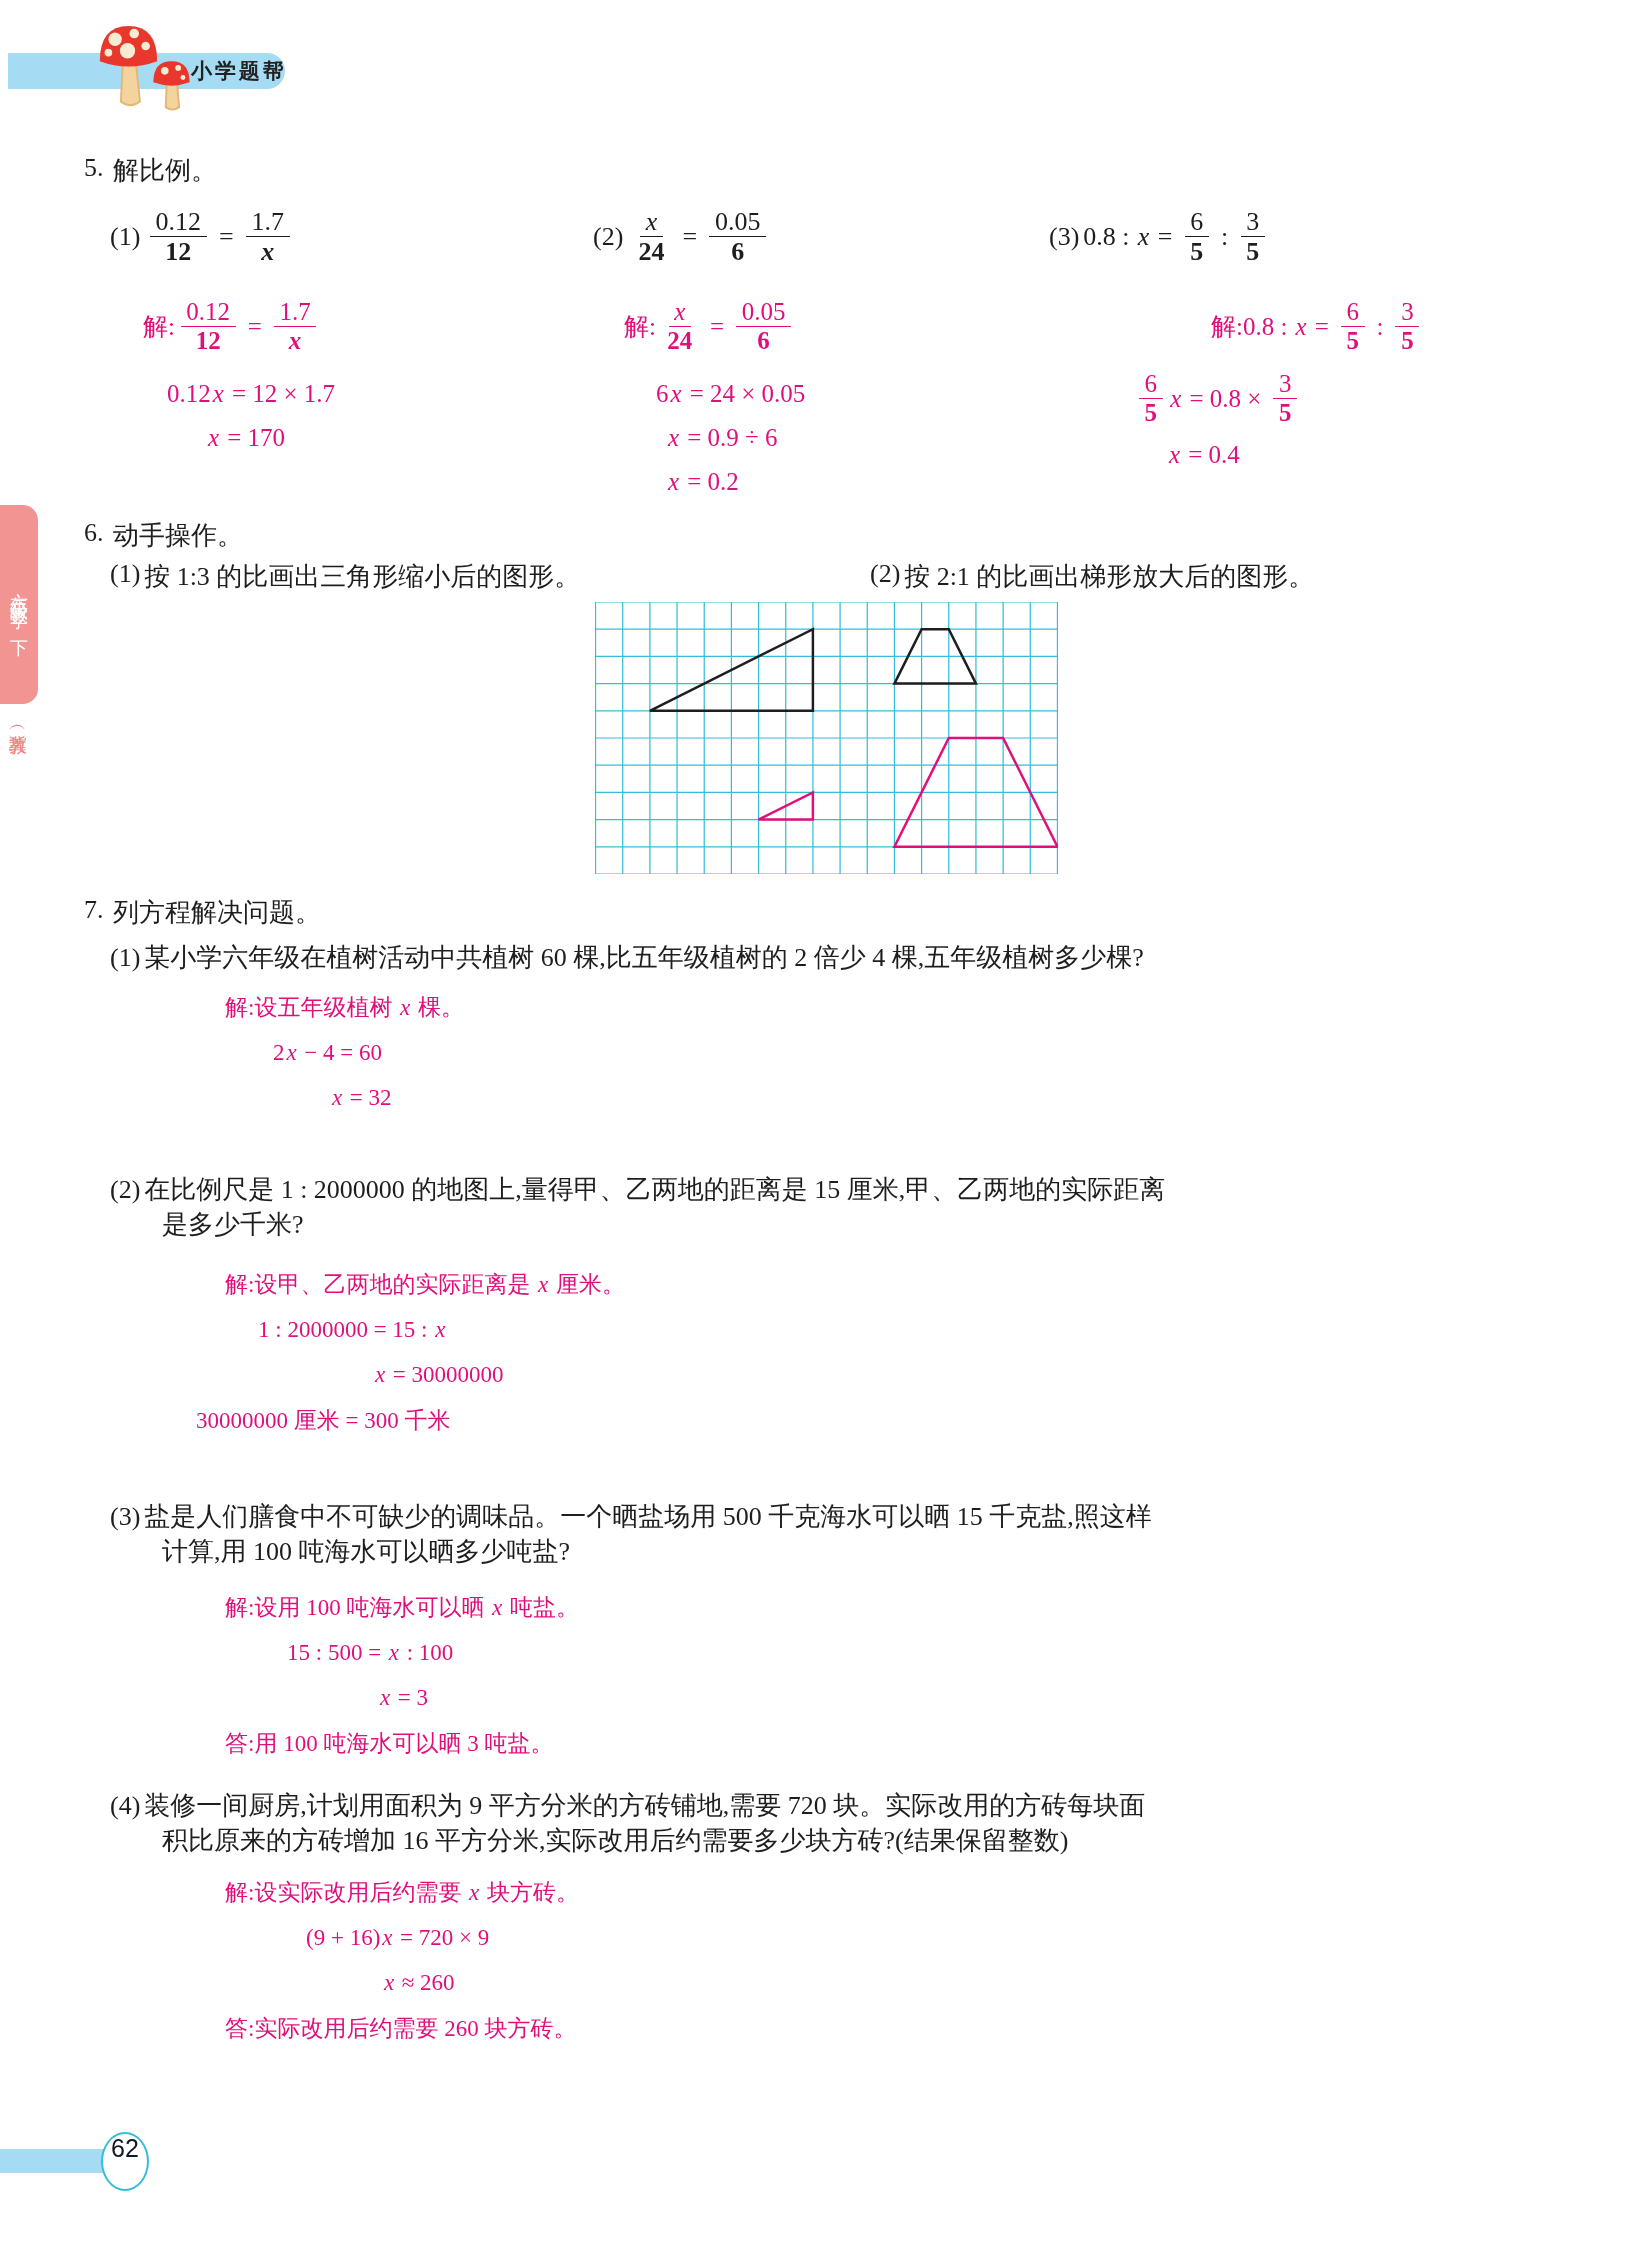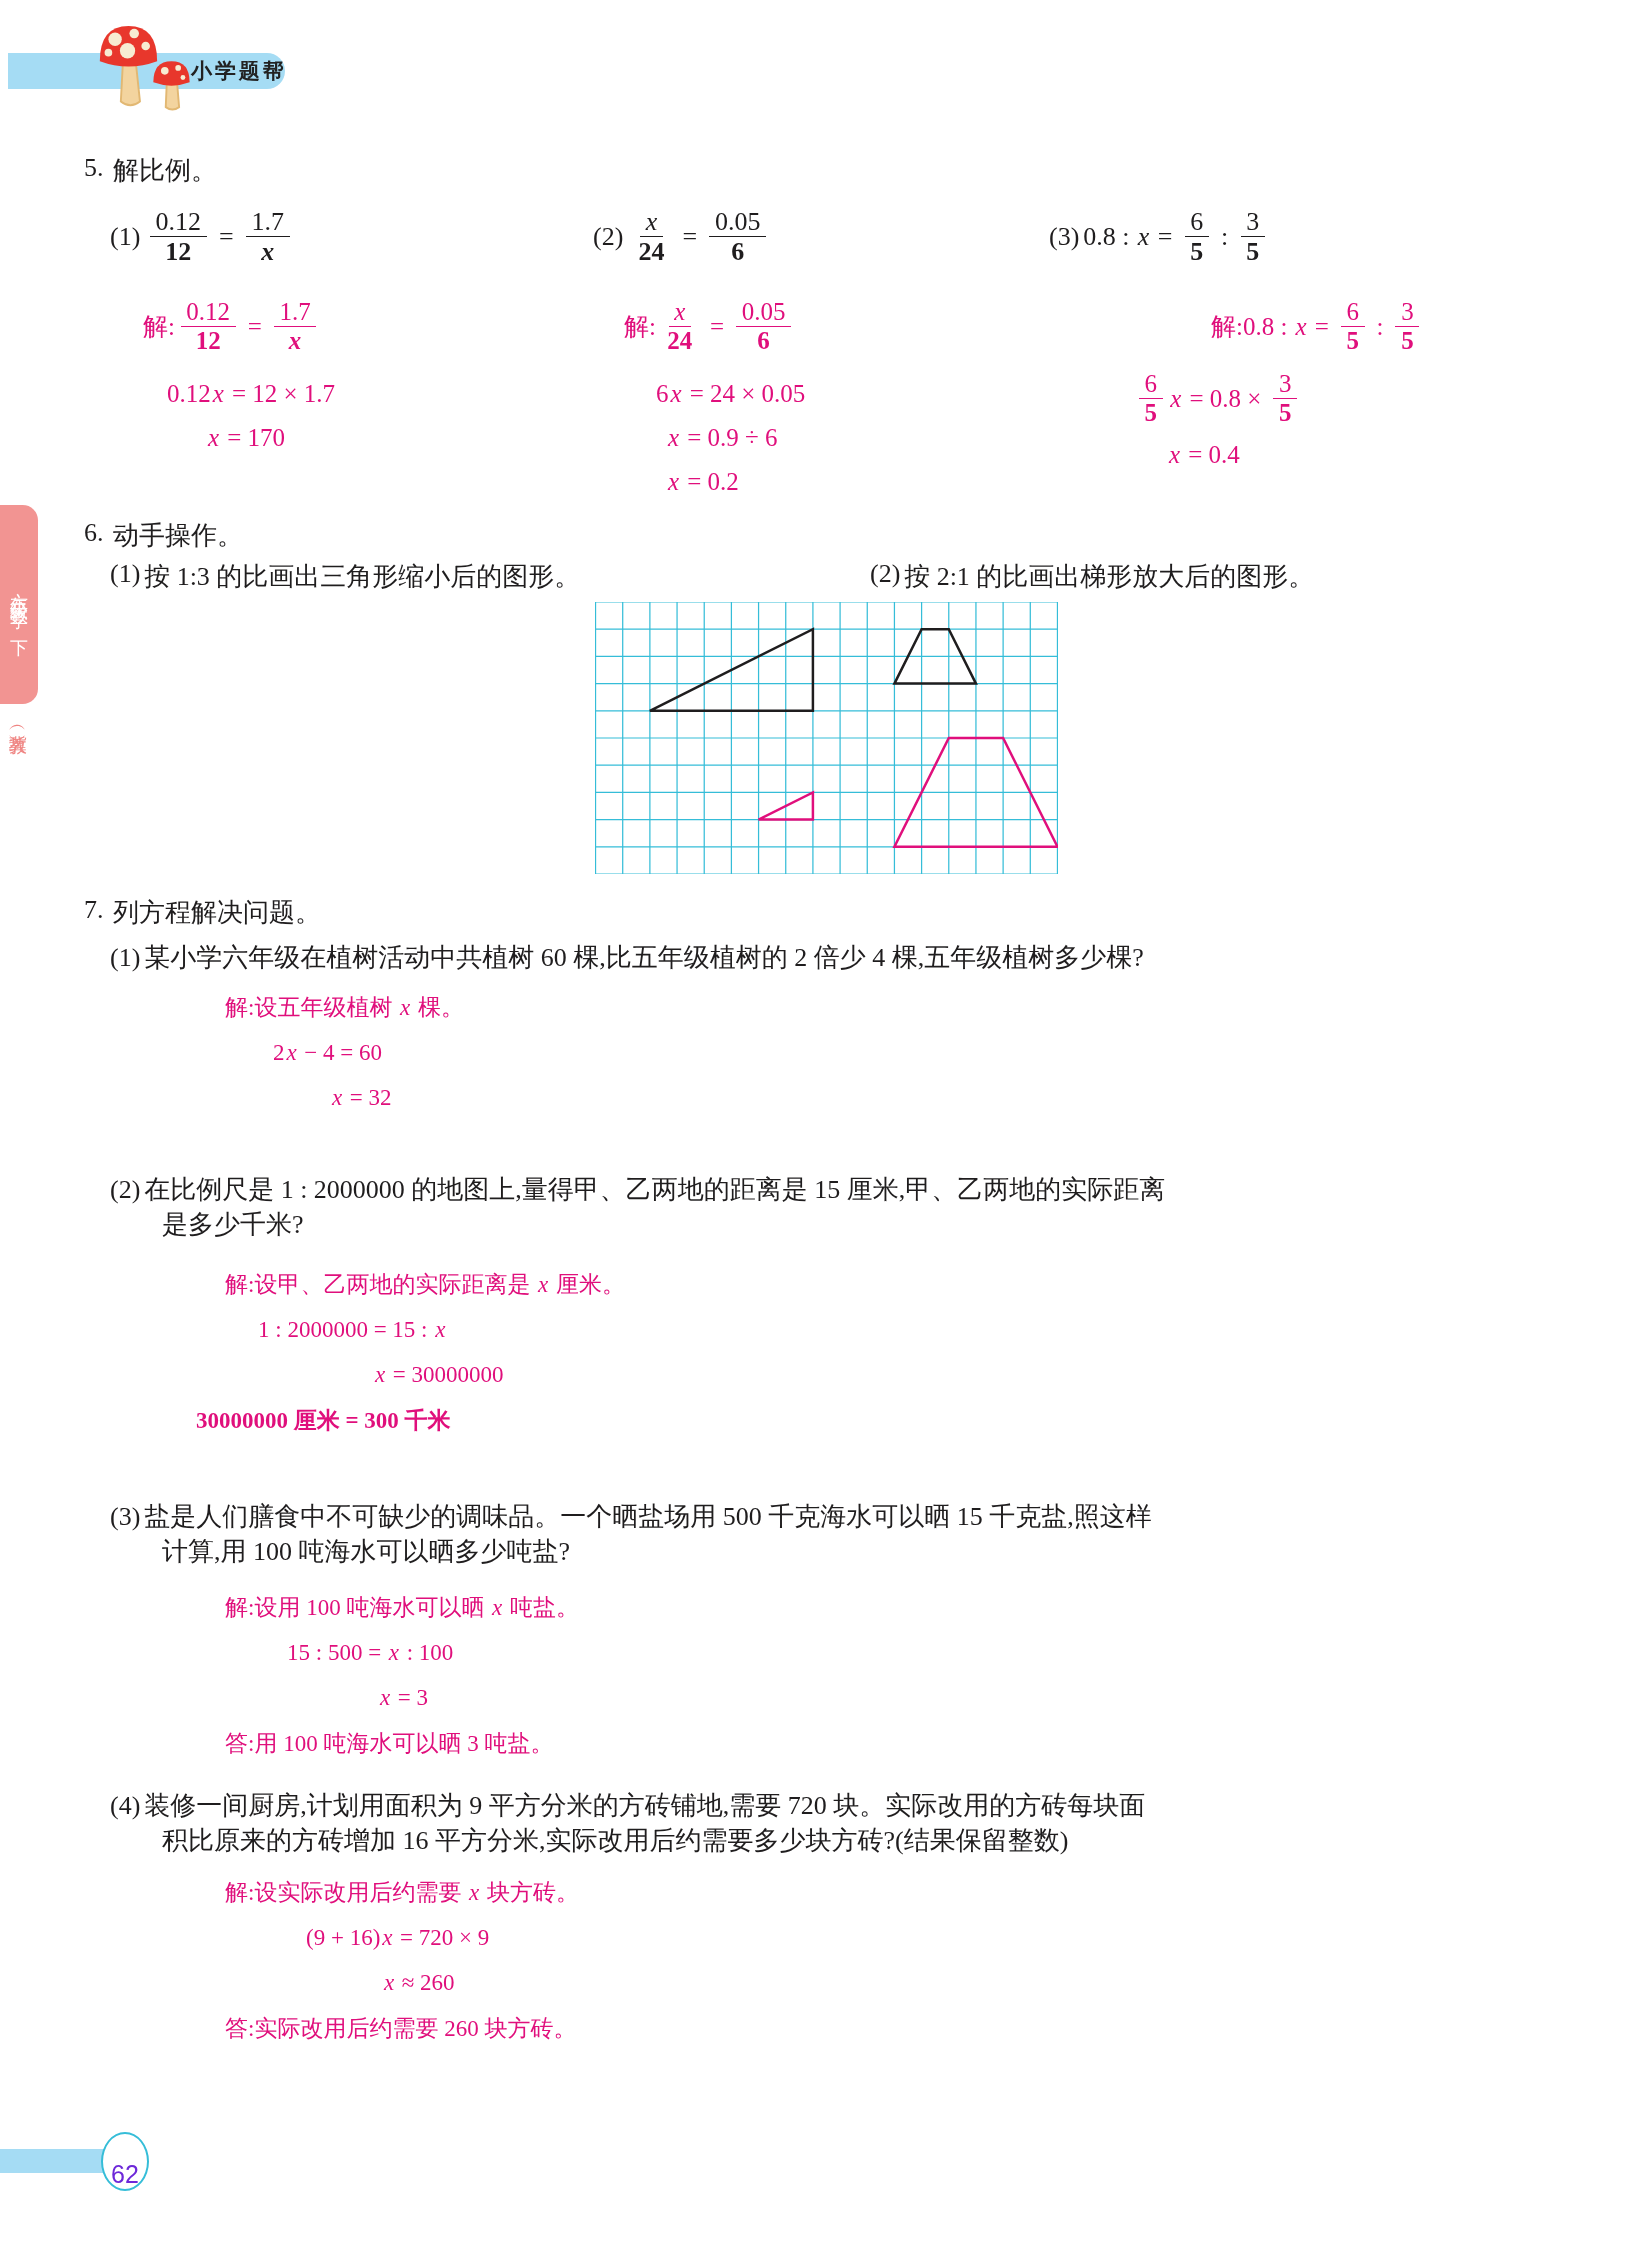--- a/index.html
+++ b/index.html
@@ -24,22 +24,22 @@
   .sidebar-tab{position:absolute;left:0;top:505px;width:38px;height:199px;background:var(--sidebar-pink);
                border-radius:0 15.3px 15.3px 0;display:flex;align-items:center;justify-content:center;}
   .sidebar-tab span{writing-mode:vertical-rl;text-orientation:upright;color:#fff;
                font-family:"Liberation Sans","DejaVu Sans",sans-serif;font-size:18px;letter-spacing:4.8px;}
   .sidebar-edition{position:absolute;left:5.7px;top:719px;writing-mode:vertical-rl;text-orientation:upright;
                color:#ef8583;font-family:"Liberation Sans","DejaVu Sans",sans-serif;font-size:18px;letter-spacing:1.9px;}
 
   
   .footer-bar{position:absolute;left:0;top:2149px;width:107px;height:24px;background:var(--bar-blue);}
   .page-badge{position:absolute;left:101px;top:2132px;width:44px;height:55px;border:2.9px solid var(--cyan);
-              border-radius:50%;background:#fff;display:flex;align-items:flex-end;justify-content:center;
-              font-family:"Liberation Sans","DejaVu Sans",sans-serif;font-size:25px;color:#6d28d9;}
+              border-radius:50%;background:#fff;display:flex;align-items:flex-start;justify-content:center;
+              font-family:"Liberation Sans","DejaVu Sans",sans-serif;font-size:25px;color:#0f172a;}
 
   
   .hrow{position:absolute;font-size:26px;display:flex;}
   .hnum{margin-right:9.6px;}
   .plabel{white-space:pre;margin-right:3.8px;}
   .sol{color:var(--pink);}
 
   
   .eq{display:flex;align-items:center;}
   .eq .t{white-space:pre;}
@@ -348,21 +348,21 @@
           <span class="t">1 : 2000000 = 15 : </span>
           <span class="vx">x</span>
         </span>
       </div>
     <div class="sline sol" style="margin-left:263px;">
         <span class="eq">
           <span class="vx">x</span>
           <span class="t"> = 30000000</span>
         </span>
       </div>
-    <div class="sline sol" style="margin-left:86px;font-weight:bold;">
+    <div class="sline sol" style="margin-left:86px;">
         <span class="eq">
           <span class="t">30000000 厘米 = 300 千米</span>
         </span>
       </div>
   </div>
 
   <div class="p7part" style="top:1499px;">
     <div class="ptext">
       <span class="plabel">(3)</span>
       <span>盐是人们膳食中不可缺少的调味品。一个晒盐场用 500 千克海水可以晒 15 千克盐,照这样</span>

